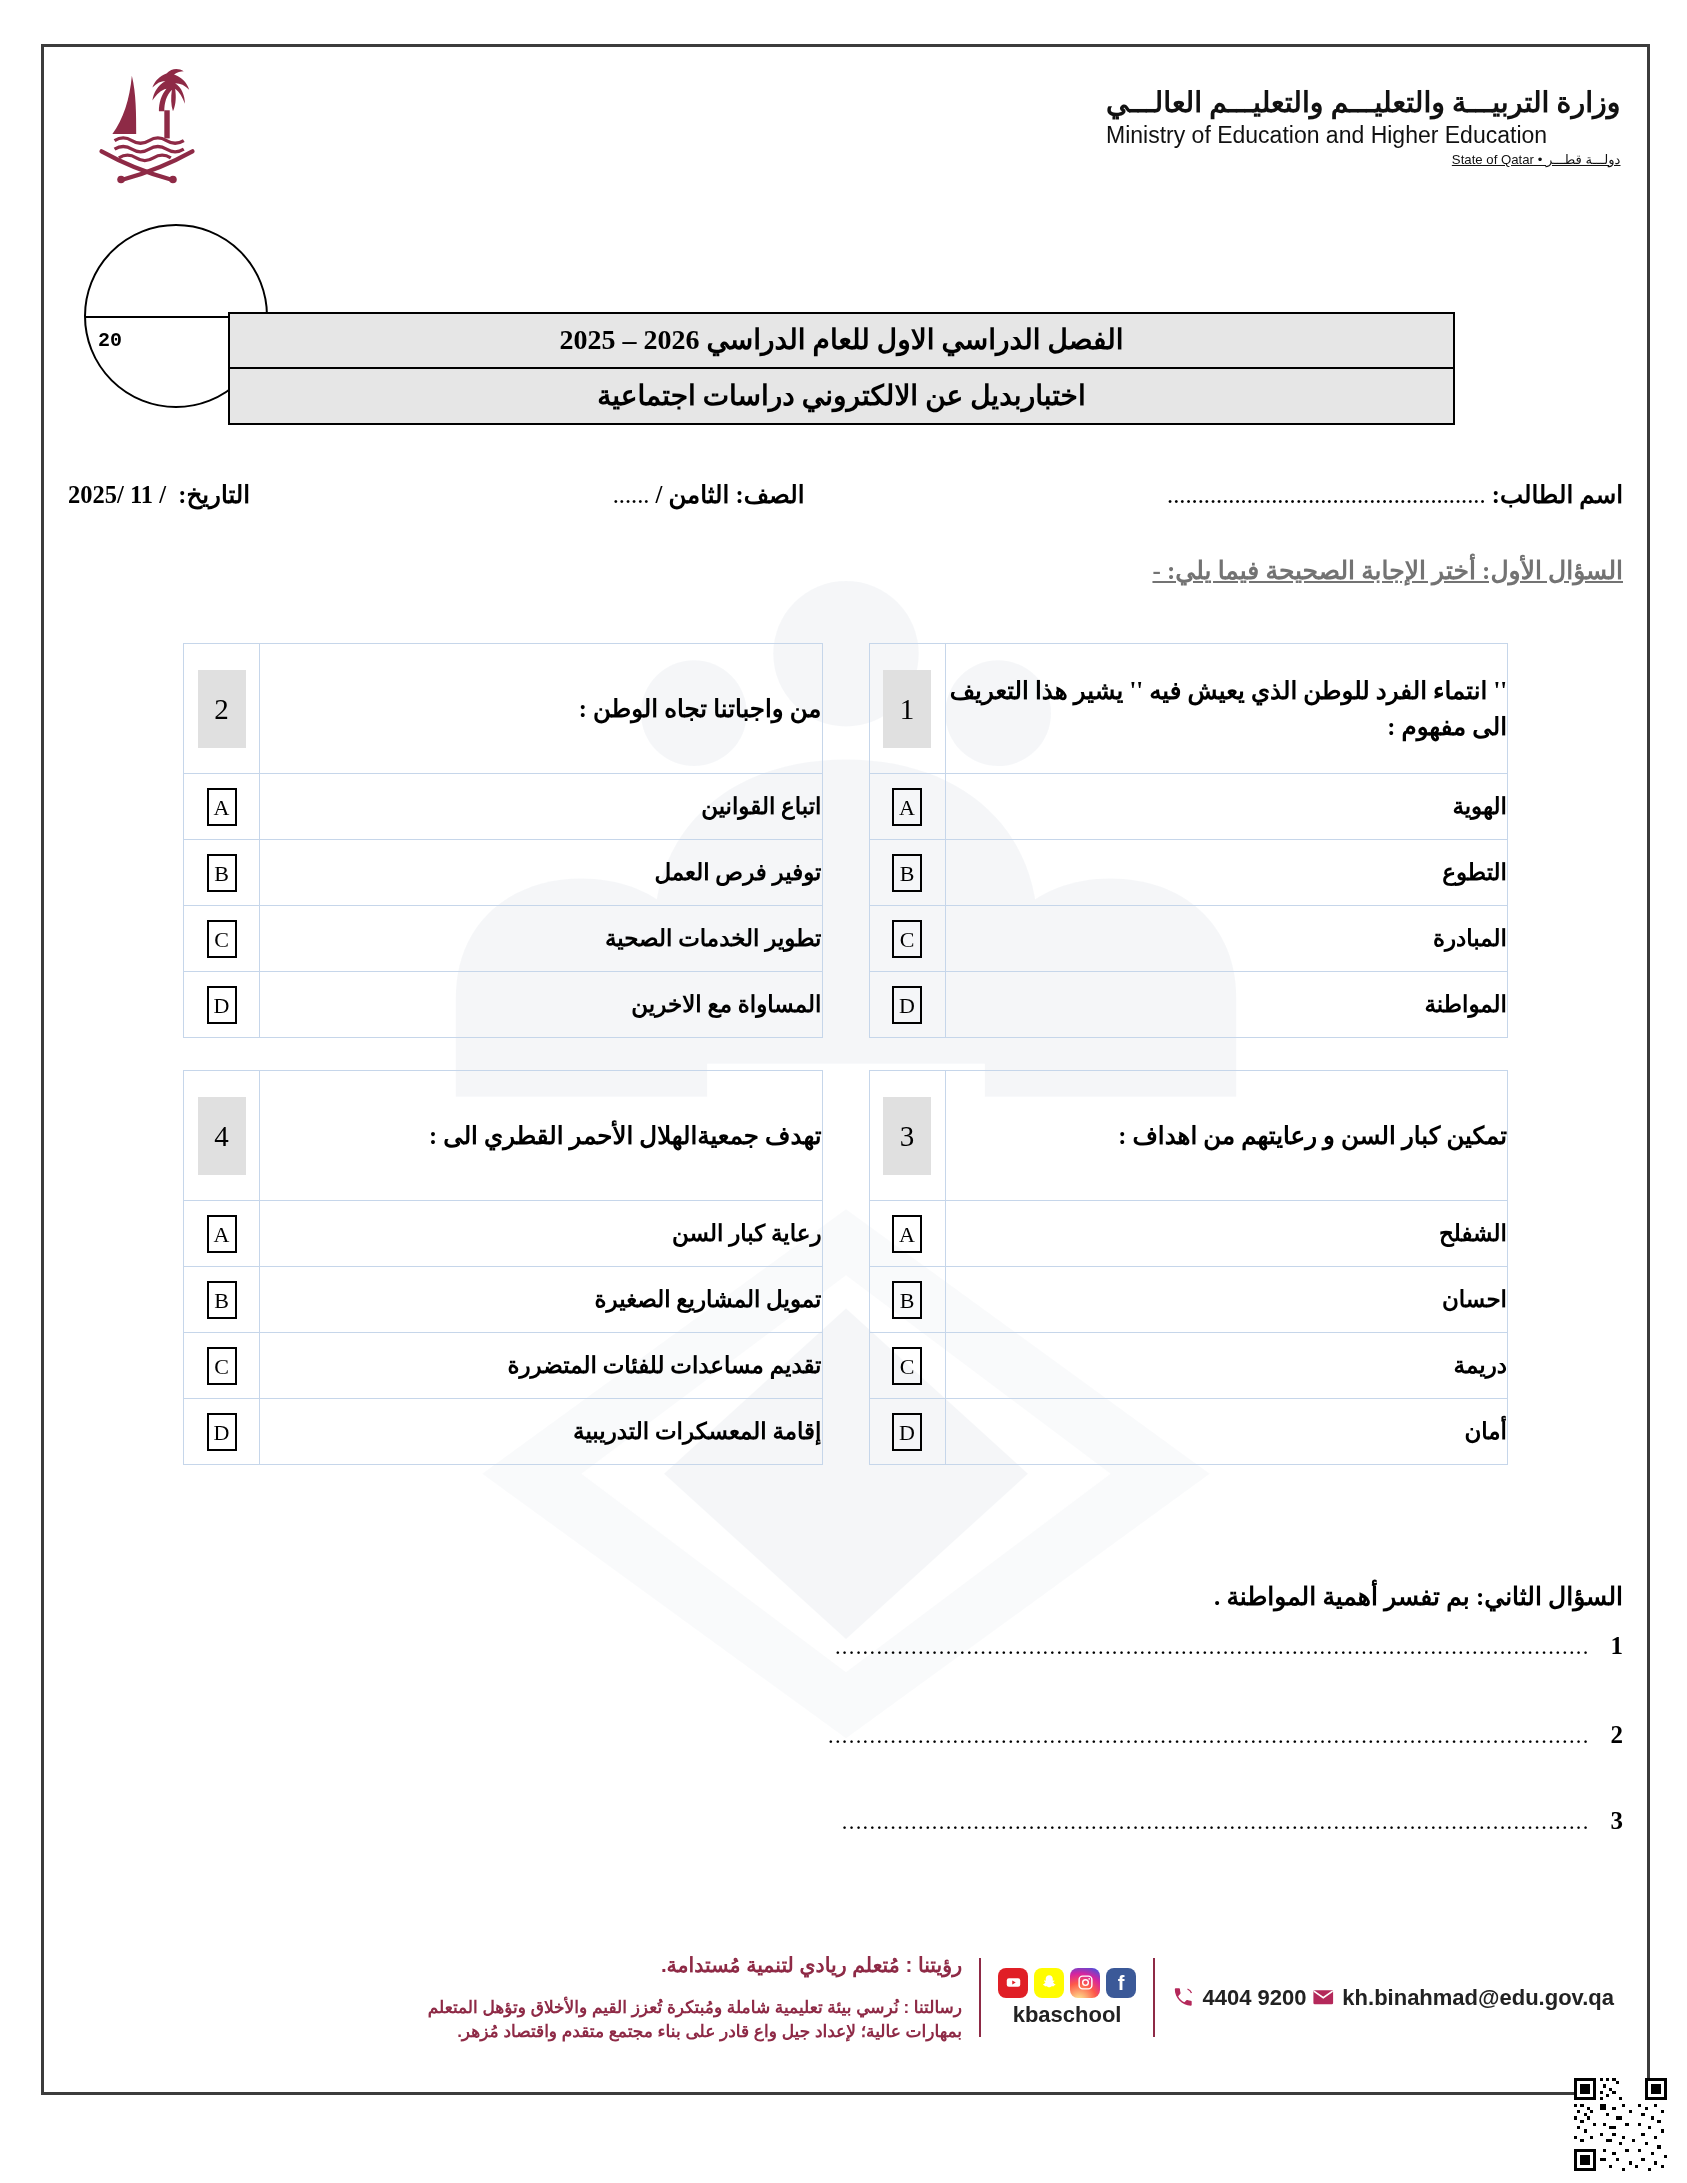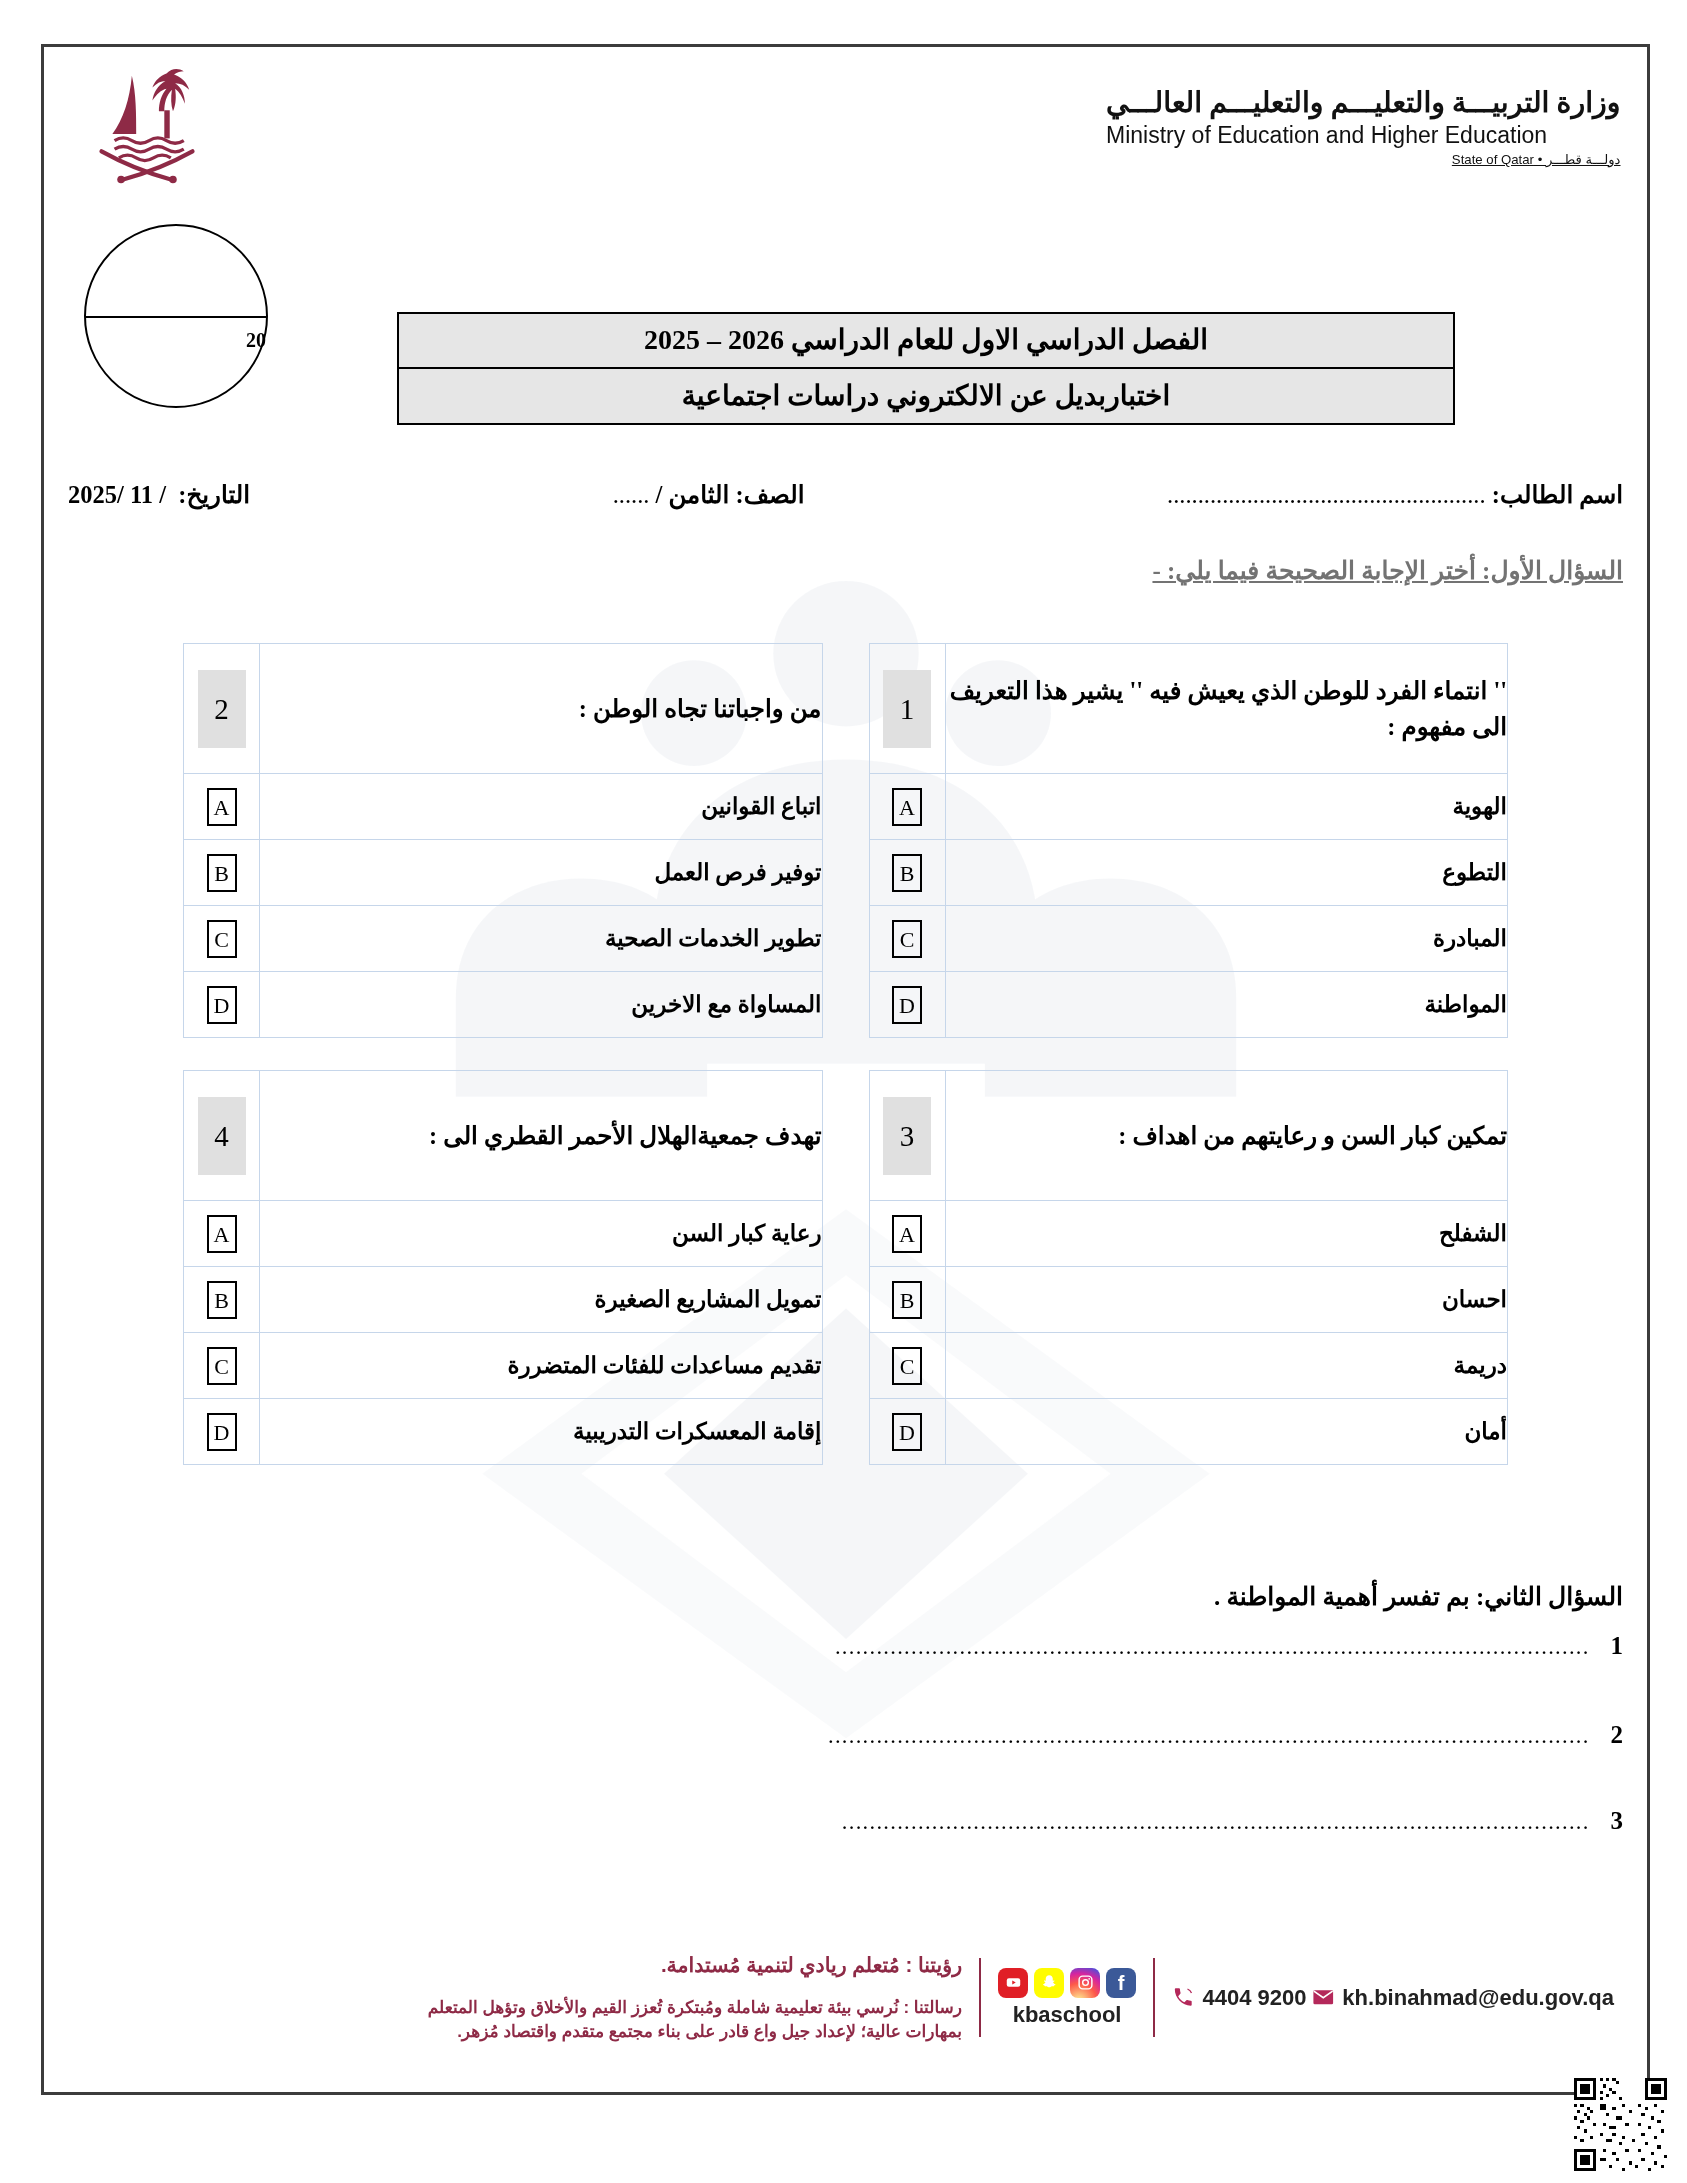--- a/index.html
+++ b/index.html
@@ -66,29 +66,29 @@
     width: 184px; height: 184px;
     border-radius: 50%;
     border: 2px solid #000;
     background: transparent;
   }
   #score-circle .divider {
     position:absolute; left:0; top:50%; width:100%;
     border-top: 2.6px solid #000;
   }
   #score-value {
-    position:absolute; left:4px; right:0; top: 57%;
-    text-align:right; font-size: 20px; font-weight:700; color:#000;
-    font-family:Liberation Serif, serif;
+    position:absolute; left:12px; right:0; top: 57%;
+    text-align:left; font-size: 20px; font-weight:700; color:#000;
+    font-family:Liberation Mono, monospace;
   }
 
   
   #title-table {
     position:absolute; right: 192px; top: 265px;
-    width: 1058px;
+    width: 1227px;
     border-collapse: collapse;
     background:#84cc16;
   }
   #title-table td {
     border: 2.6px solid #000;
     background:#e6e6e6;
     text-align:center;
     font-size: 28px;
     font-weight: 700;
     color:#000;

